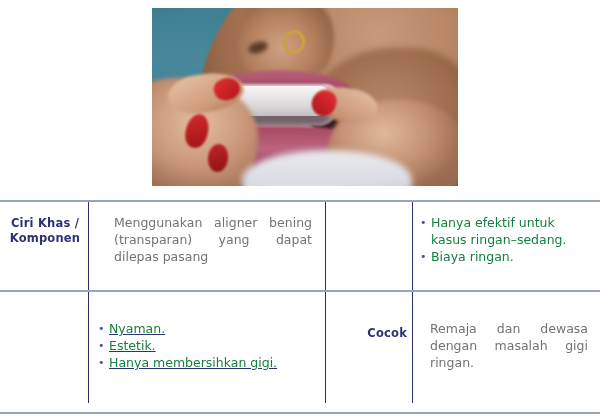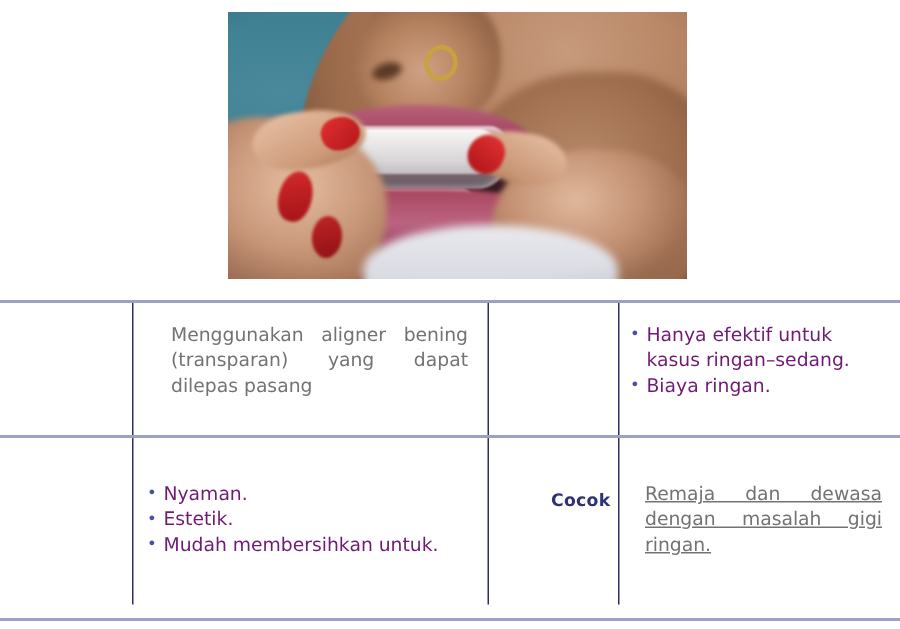--- a/index.html
+++ b/index.html
@@ -239,42 +239,42 @@
   ul.blist {
     margin: 0;
     padding: 0;
     list-style: none;
   }
   ul.blist li {
     position: relative;
     padding-left: 11px;
     font-size: 12.5px;
     line-height: 17px;
-    color: #701a75;
+    color: #15803d;
   }
   ul.blist li::before {
     content: "\2022";
     position: absolute;
     left: 0;
     top: -0.5px;
     color: #4a4fa0;
     font-size: 11px;
   }
 
   
   #c-r1-label { left: 4px;   top: 16px;  width: 82px; }
   #c-r1-value { left: 114px; top: 14px;  width: 198px; }
   #c-r2-label { left: 331px; top: 24px;  width: 76px; }
   #c-r2-value { left: 420px; top: 14px;  width: 168px; }
 
   
   #c-r3-label { left: 4px;   top: 130px; width: 82px; }
-  #c-r3-value { left: 98px;  top: 120px; width: 210px; }
+  #c-r3-value { left: 98px;  top: 120px; width: 210px; text-decoration: underline; }
   #c-r4-label { left: 331px; top: 126px; width: 76px; text-align: right; padding-left: 6px; }
-  #c-r4-value { left: 430px; top: 120px; width: 158px; text-decoration: underline; }
+  #c-r4-value { left: 430px; top: 120px; width: 158px; }
 </style>
 </head>
 <body>
 
 <div id="photo-panel">
   <div class="ph-layer ph-bg"></div>
   <div class="ph-layer ph-hair-r"></div>
   <div class="ph-layer ph-hair-bl"></div>
   <div class="ph-layer ph-face"></div>
   <div class="ph-layer ph-jaw"></div>
@@ -305,37 +305,41 @@
   <div class="hrule mid"></div>
   <div class="hrule bottom"></div>
 
   <div class="vrule r1 v-c1"></div>
   <div class="vrule r1 v-c2"></div>
   <div class="vrule r1 v-c3"></div>
   <div class="vrule r2 v-c1"></div>
   <div class="vrule r2 v-c2"></div>
   <div class="vrule r2 v-c3"></div>
 
+  <div class="cell lbl" id="c-r1-label">
+    <div>Ciri  Khas  /</div>
+    <div>Komponen</div>
+  </div>
 
   <div class="cell val" id="c-r1-value">Menggunakan aligner bening (transparan) yang dapat dilepas pasang</div>
 
 
   <div class="cell" id="c-r2-value">
     <ul class="blist">
       <li>Hanya efektif untuk kasus ringan–sedang.</li>
       <li>Biaya ringan.</li>
     </ul>
   </div>
 
 
   <div class="cell" id="c-r3-value">
     <ul class="blist">
       <li>Nyaman.</li>
       <li>Estetik.</li>
-      <li>Mudah membersihkan untuk.</li>
+      <li>Hanya membersihkan gigi.</li>
     </ul>
   </div>
 
   <div class="cell lbl" id="c-r4-label">
     <div>Cocok</div>
   </div>
 
   <div class="cell val" id="c-r4-value">Remaja dan dewasa dengan masalah gigi ringan.</div>
 
 </div>

